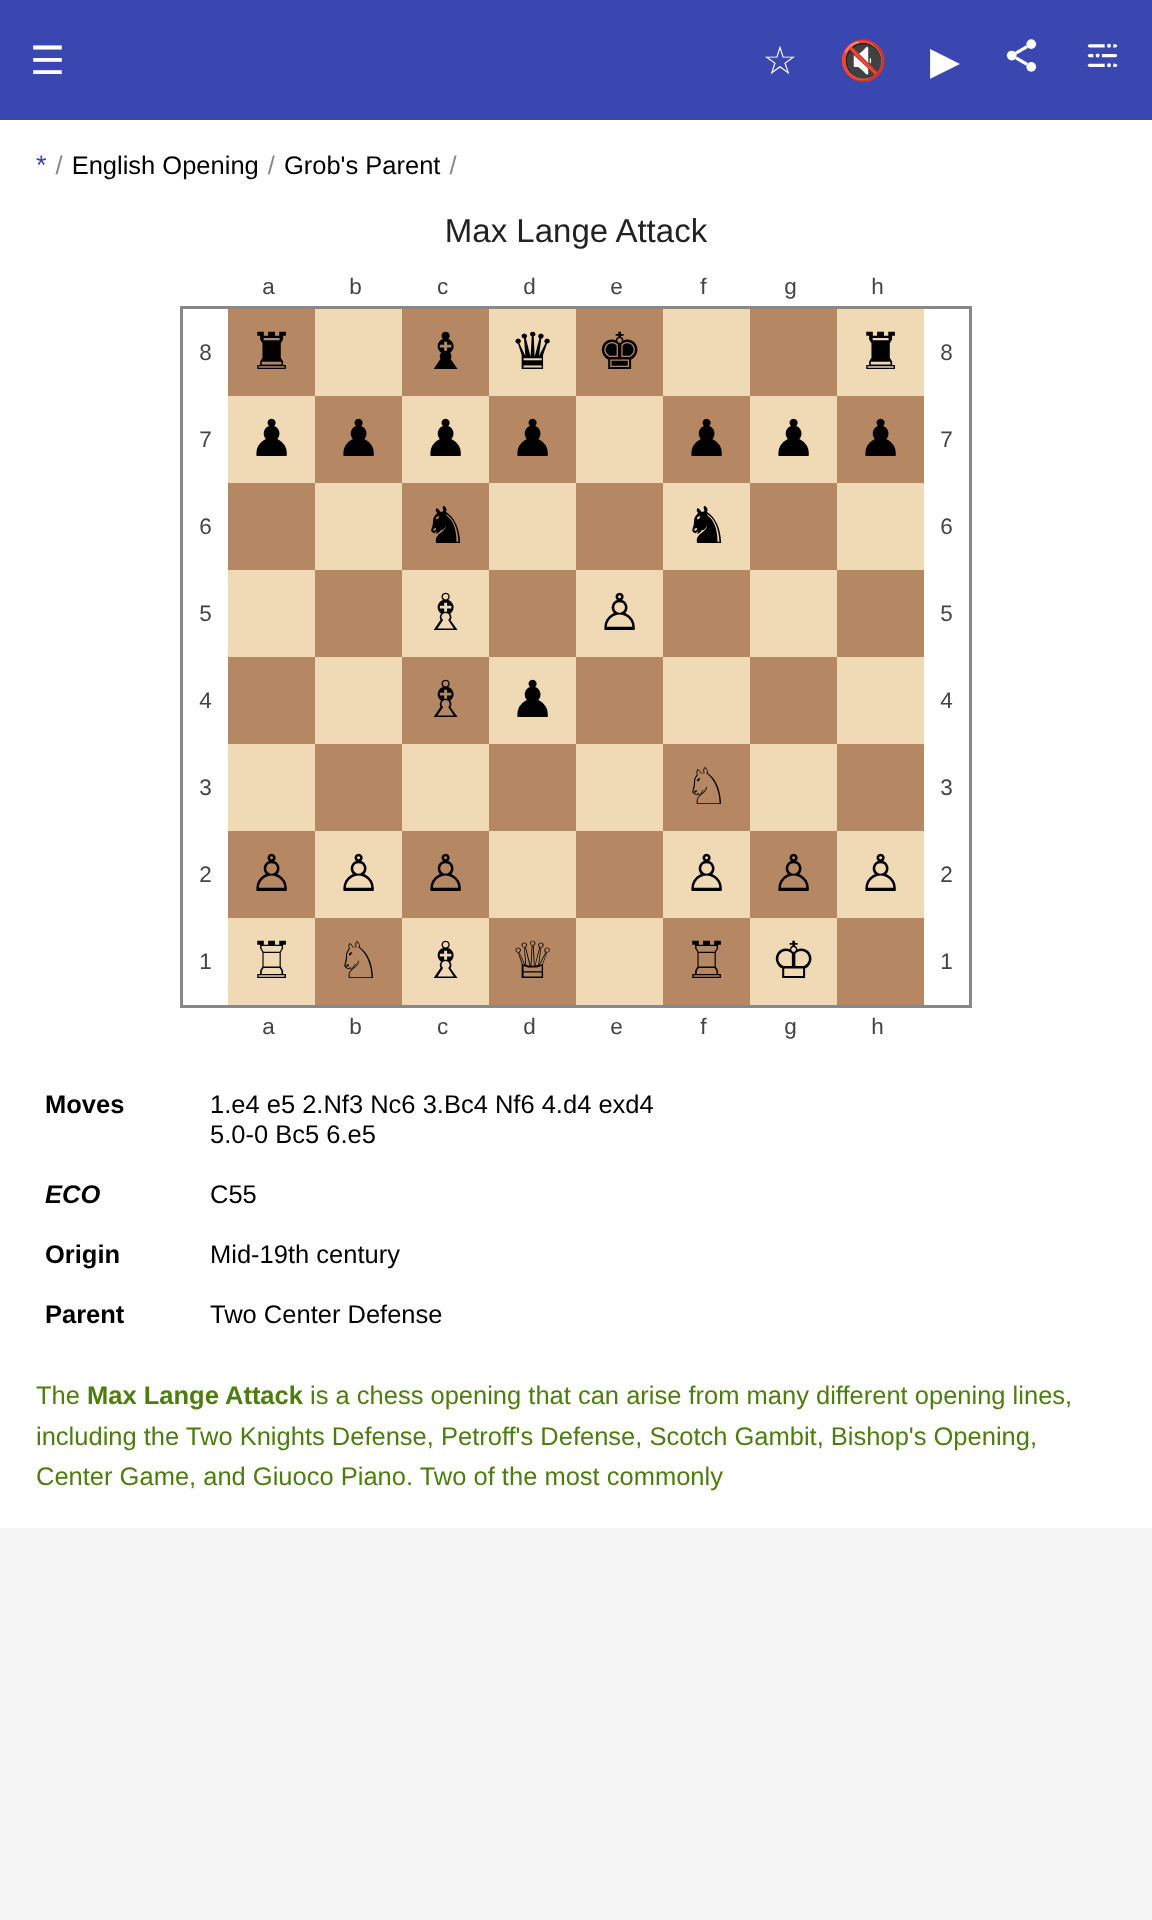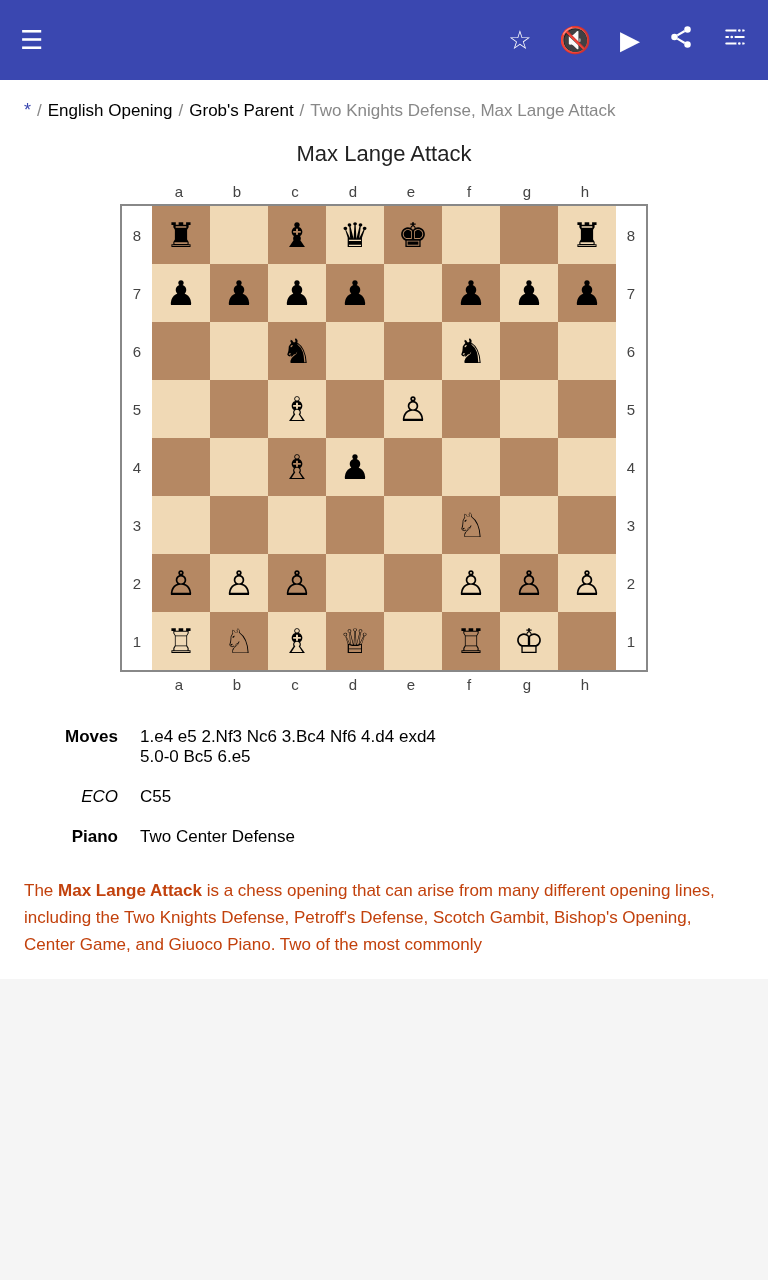--- a/index.html
+++ b/index.html
@@ -116,33 +116,33 @@
     }
     .info-table tr td {
       padding: 10px 6px;
       vertical-align: top;
       font-size: 17px;
     }
     .info-table .label {
       font-weight: bold;
       white-space: nowrap;
       width: 110px;
-      text-align: right;
+      text-align: left;
       padding-right: 16px;
     }
     .info-table .italic-label {
       font-style: italic;
-      font-weight: normal;
+      font-weight: bold;
     }
 
     
     .description {
       font-size: 17px;
       line-height: 1.6;
-      color: #c2410c;
+      color: #4d7c0f;
       padding-top: 4px;
       margin-top: 13px;
     }
     .description strong {
       font-weight: bold;
     }
   </style>
 </head>
 <body>
 
@@ -176,21 +176,20 @@
 
 <div class="content">
 
   <div class="breadcrumb">
     <span class="breadcrumb-star">*</span>
     <span class="breadcrumb-sep">/</span>
     <a class="breadcrumb-link" href="#">English Opening</a>
     <span class="breadcrumb-sep">/</span>
     <a class="breadcrumb-link" href="#">Grob's Parent</a>
     <span class="breadcrumb-sep">/</span>
-    <span class="breadcrumb-sub">Two Knights Defense, Max Lange Attack</span>
   </div>
 
   <div class="board-title">Max Lange Attack</div>
 
   <div class="board-container">
     <div>
 
       <div class="file-labels">
         <div class="file-label">a</div>
         <div class="file-label">b</div>
@@ -326,21 +325,25 @@
     <tbody>
         <tr>
       <td class="label">Moves</td>
       <td>1.e4 e5 2.Nf3 Nc6 3.Bc4 Nf6 4.d4 exd4<br>5.0-0 Bc5 6.e5</td>
     </tr>
     <tr>
       <td class="label italic-label">ECO</td>
       <td>C55</td>
     </tr>
     <tr>
-      <td class="label">Piano</td>
+      <td class="label">Origin</td>
+      <td>Mid-19th century</td>
+    </tr>
+    <tr>
+      <td class="label">Parent</td>
       <td>Two Center Defense</td>
     </tr>
   </tbody>
     </table>
 
   <div class="description">
     <span>The </span><strong>Max Lange Attack</strong><span> is a chess opening that can arise from many different opening lines, including the Two Knights Defense, Petroff's Defense, Scotch Gambit, Bishop's Opening, Center Game, and Giuoco Piano. Two of the most commonly</span>
   </div>
 
 </div>

